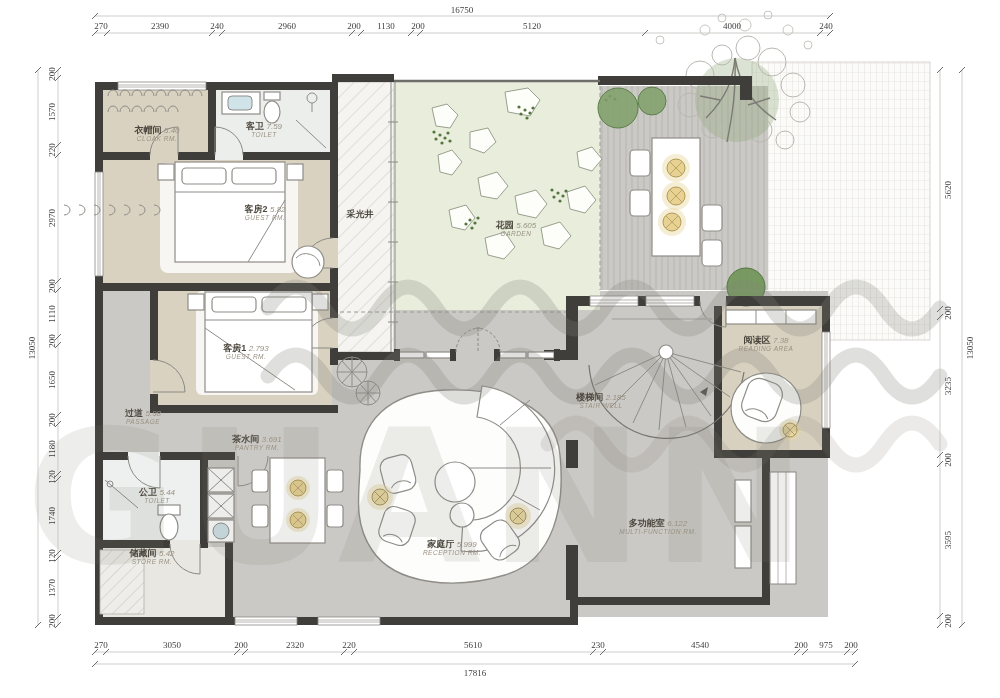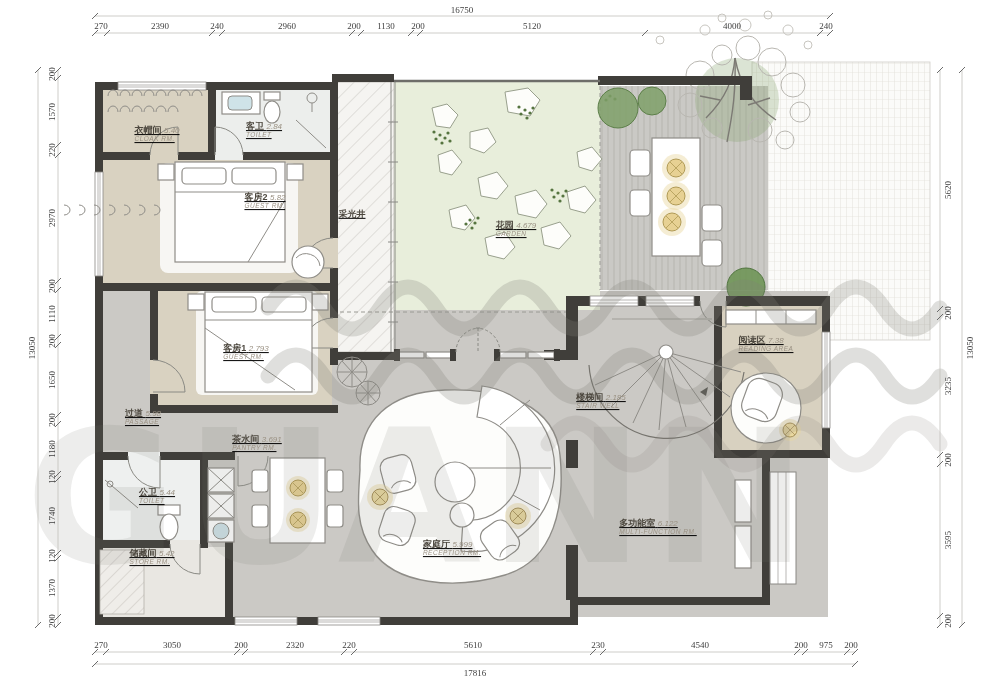--- a/index.html
+++ b/index.html
@@ -1,20 +1,20 @@
 <!DOCTYPE html>
 <html><head>
 <meta charset="utf-8">
 <style>
   html,body{margin:0;padding:0;background:#fff;}
   .canvas{position:relative;width:1000px;height:698px;background:#ffffff;overflow:hidden;
           font-family:"Liberation Sans",sans-serif;}
   .canvas svg{position:absolute;left:0;top:0;}
-  .room-label{position:absolute;transform:translate(-50%,-50%);line-height:1.15;
-              white-space:nowrap;pointer-events:none;text-decoration:underline;}
+  .room-label{position:absolute;transform:translate(-50%,-50%);text-align:center;line-height:1.15;
+              white-space:nowrap;pointer-events:none;}
   .rl-cn{font-size:9px;font-weight:bold;color:#4d483f;}
   .rl-code{font-size:8px;font-weight:normal;font-style:italic;color:#9a9183;}
   .rl-en{font-size:6.5px;font-style:italic;color:#9a9183;letter-spacing:.5px;}
   .dim{font-family:"Liberation Serif",serif;font-size:9px;fill:#3e3e3e;}
   .dimline{stroke:#c2c0bb;stroke-width:.8;}
   .tick{stroke:#6b6b6b;stroke-width:1;}
   .furn{fill:#ffffff;stroke:#8f8d88;stroke-width:1.2;}
   .furnl{fill:none;stroke:#8f8d88;stroke-width:1;}
   .door{fill:none;stroke:#8a8a84;stroke-width:1;}
   .wm{font-family:"DejaVu Sans",sans-serif;}
@@ -513,36 +513,36 @@
     <text class="dim" x="951" y="540" text-anchor="middle" transform="rotate(-90 951 540)">3595</text>
     <text class="dim" x="951" y="621" text-anchor="middle" transform="rotate(-90 951 621)">200</text>
   </g>
 </svg>
 
 <div class="room-label" style="left:157px;top:134px">
   <div class="rl-cn"><span>衣帽间</span> <span class="rl-code">5.40</span></div>
   <div class="rl-en">CLOAK RM.</div>
 </div>
 <div class="room-label" style="left:264px;top:130px">
-  <div class="rl-cn"><span>客卫</span> <span class="rl-code">2.84</span></div>
+  <div class="rl-cn"><span>客卫</span> <span class="rl-code">7.59</span></div>
   <div class="rl-en">TOILET</div>
 </div>
-<div class="room-label" style="left:265px;top:201px">
+<div class="room-label" style="left:265px;top:213px">
   <div class="rl-cn"><span>客房2</span> <span class="rl-code">5.82</span></div>
   <div class="rl-en">GUEST RM.</div>
 </div>
 <div class="room-label" style="left:246px;top:352px">
   <div class="rl-cn"><span>客房1</span> <span class="rl-code">2.793</span></div>
   <div class="rl-en">GUEST RM.</div>
 </div>
-<div class="room-label" style="left:352px;top:214px">
+<div class="room-label" style="left:360px;top:214px">
   <div class="rl-cn"><span>采光井</span></div>
 </div>
 <div class="room-label" style="left:516px;top:229px">
-  <div class="rl-cn"><span>花园</span> <span class="rl-code">4.679</span></div>
+  <div class="rl-cn"><span>花园</span> <span class="rl-code">5.605</span></div>
   <div class="rl-en">GARDEN</div>
 </div>
 <div class="room-label" style="left:766px;top:344px">
   <div class="rl-cn"><span>阅读区</span> <span class="rl-code">7.38</span></div>
   <div class="rl-en">READING AREA</div>
 </div>
 <div class="room-label" style="left:601px;top:401px">
   <div class="rl-cn"><span>楼梯间</span> <span class="rl-code">2.185</span></div>
   <div class="rl-en">STAIR WELL</div>
 </div>

